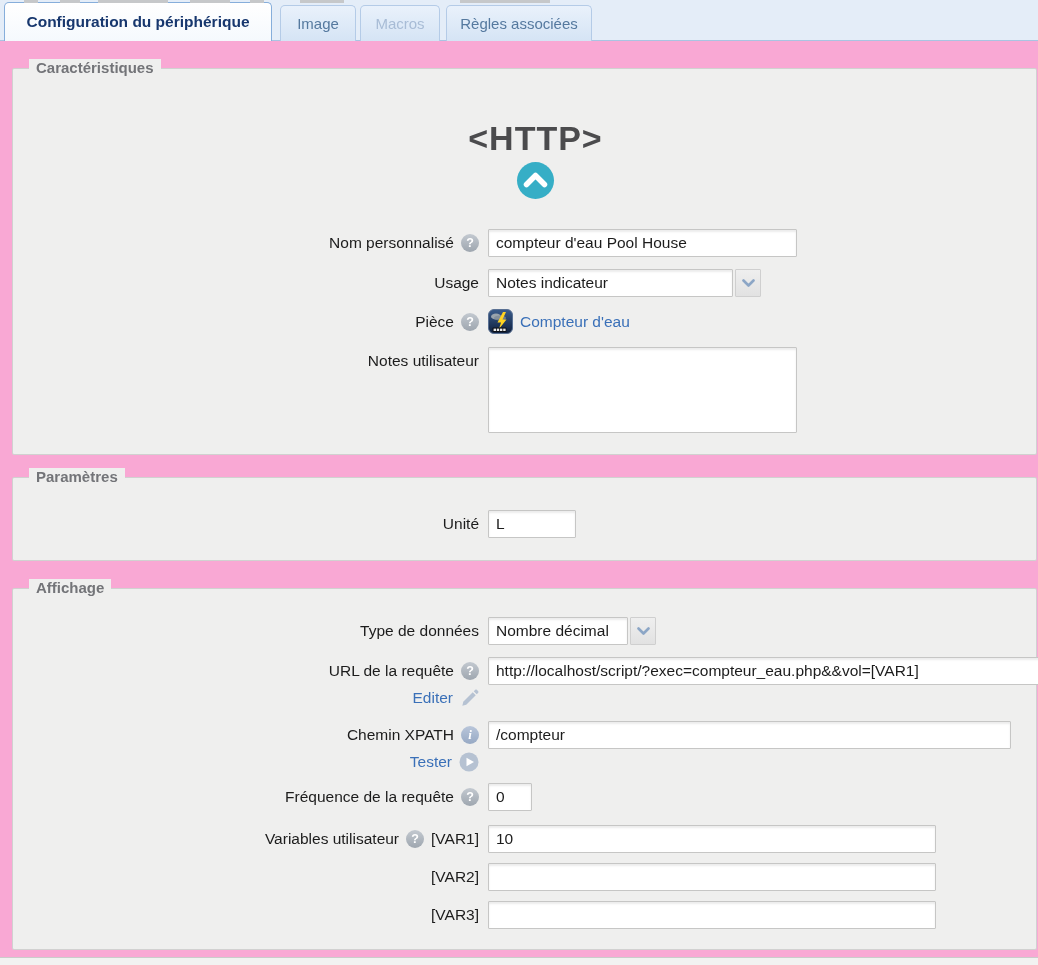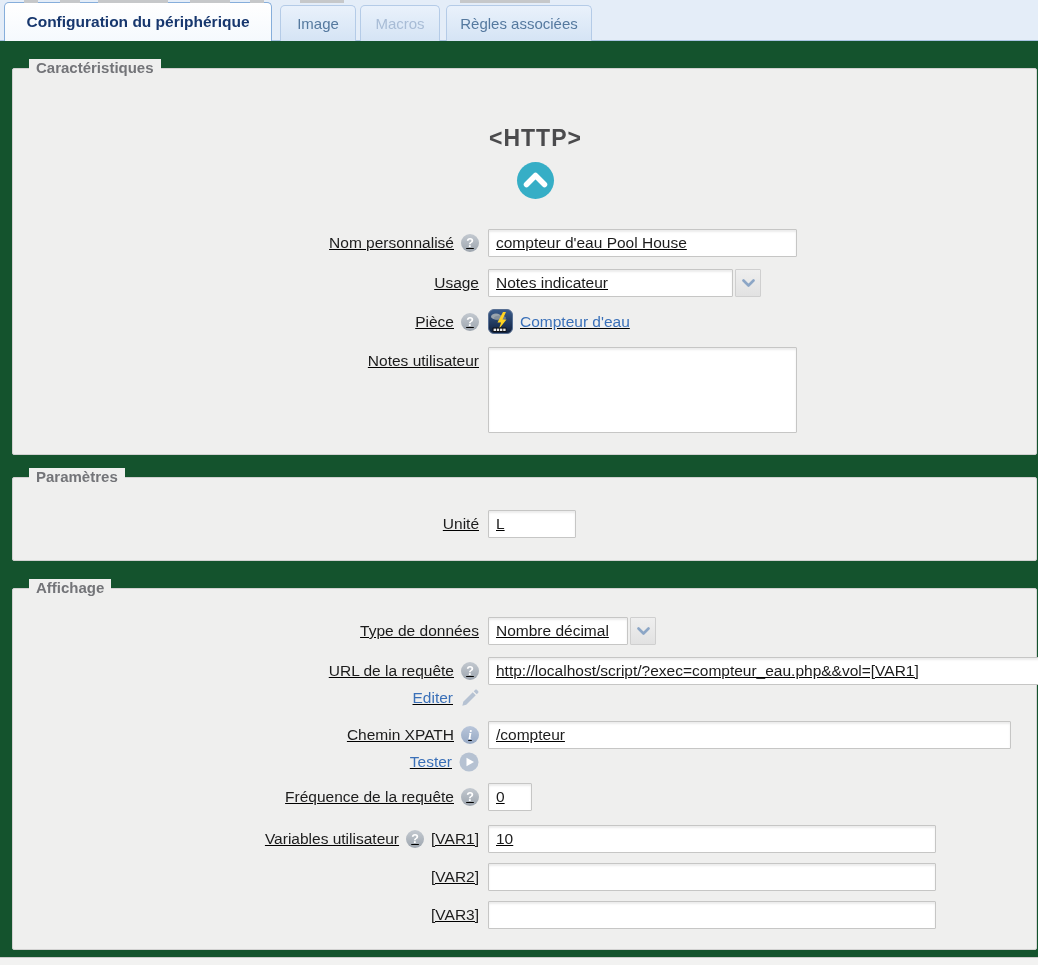--- a/index.html
+++ b/index.html
@@ -22,39 +22,39 @@
     top:2px;left:4px;width:268px;height:39px;z-index:3;
     background:linear-gradient(#ffffff,#f5f9fd);
     border-color:#86aedb;
     color:#17376e;font-weight:bold;font-size:15.5px;
   }
   .tab.t-image{top:5px;left:280px;width:76px;height:36px;}
   .tab.t-macros{top:5px;left:360px;width:80px;height:36px;color:#a8bcd6;}
   .tab.t-regles{top:5px;left:446px;width:146px;height:36px;}
   .tick{position:absolute;top:0;height:3px;background:#c6c8ca;z-index:4;}
   
-  .content{position:absolute;top:41px;left:0;width:1038px;height:924px;background:#14532d;}
+  .content{position:absolute;top:41px;left:0;width:1038px;height:924px;background:#f9a8d4;}
   .bottomstrip{position:absolute;top:916px;left:0;width:1038px;height:8px;background:#f2f2f1;border-top:1px solid #cbcbca;}
   .fieldset{position:absolute;box-sizing:border-box;border:1px solid #d1d1d0;border-radius:2px;background:#efefee;}
   .fs1{left:12px;top:27px;width:1025px;height:387px;}
   .fs2{left:12px;top:436px;width:1025px;height:84px;}
   .fs3{left:12px;top:547px;width:1025px;height:362px;}
   .legend{
     position:absolute;top:-10px;left:16px;background:#efefee;padding:0 7px;
     font-weight:bold;font-size:15px;color:#737478;
   }
   
   .logo-wrap{position:absolute;top:54px;left:0;width:100%;text-align:center;padding-left:22px;box-sizing:border-box;}
-  .http-logo{font-size:23px;font-weight:bold;color:#4b4b4d;letter-spacing:1px;line-height:30px;}
+  .http-logo{font-size:34px;font-weight:bold;color:#4b4b4d;letter-spacing:1px;line-height:30px;}
   .upcircle{margin-top:8px;display:inline-block;line-height:0;cursor:pointer;}
   
   .rows1{padding-top:160px;}
   .rows2{padding-top:32px;}
   .rows3{padding-top:28px;}
-  .row{display:flex;align-items:flex-start;margin-bottom:12px;text-decoration:underline;}
+  .row{display:flex;align-items:flex-start;margin-bottom:12px;}
   .row.tight{margin-bottom:2px;}
   .row.m10{margin-bottom:10px;}
   .row.m14{margin-bottom:14px;}
   .lcell{
     width:466px;flex:none;display:flex;justify-content:flex-end;align-items:center;
     gap:7px;min-height:28px;
   }
   .lbl{font-size:15.5px;color:#1c1c1c;white-space:nowrap;}
   .linkrow{min-height:22px;}
   .link{font-size:15.5px;color:#3a70b8;text-decoration:none;cursor:pointer;white-space:nowrap;}

